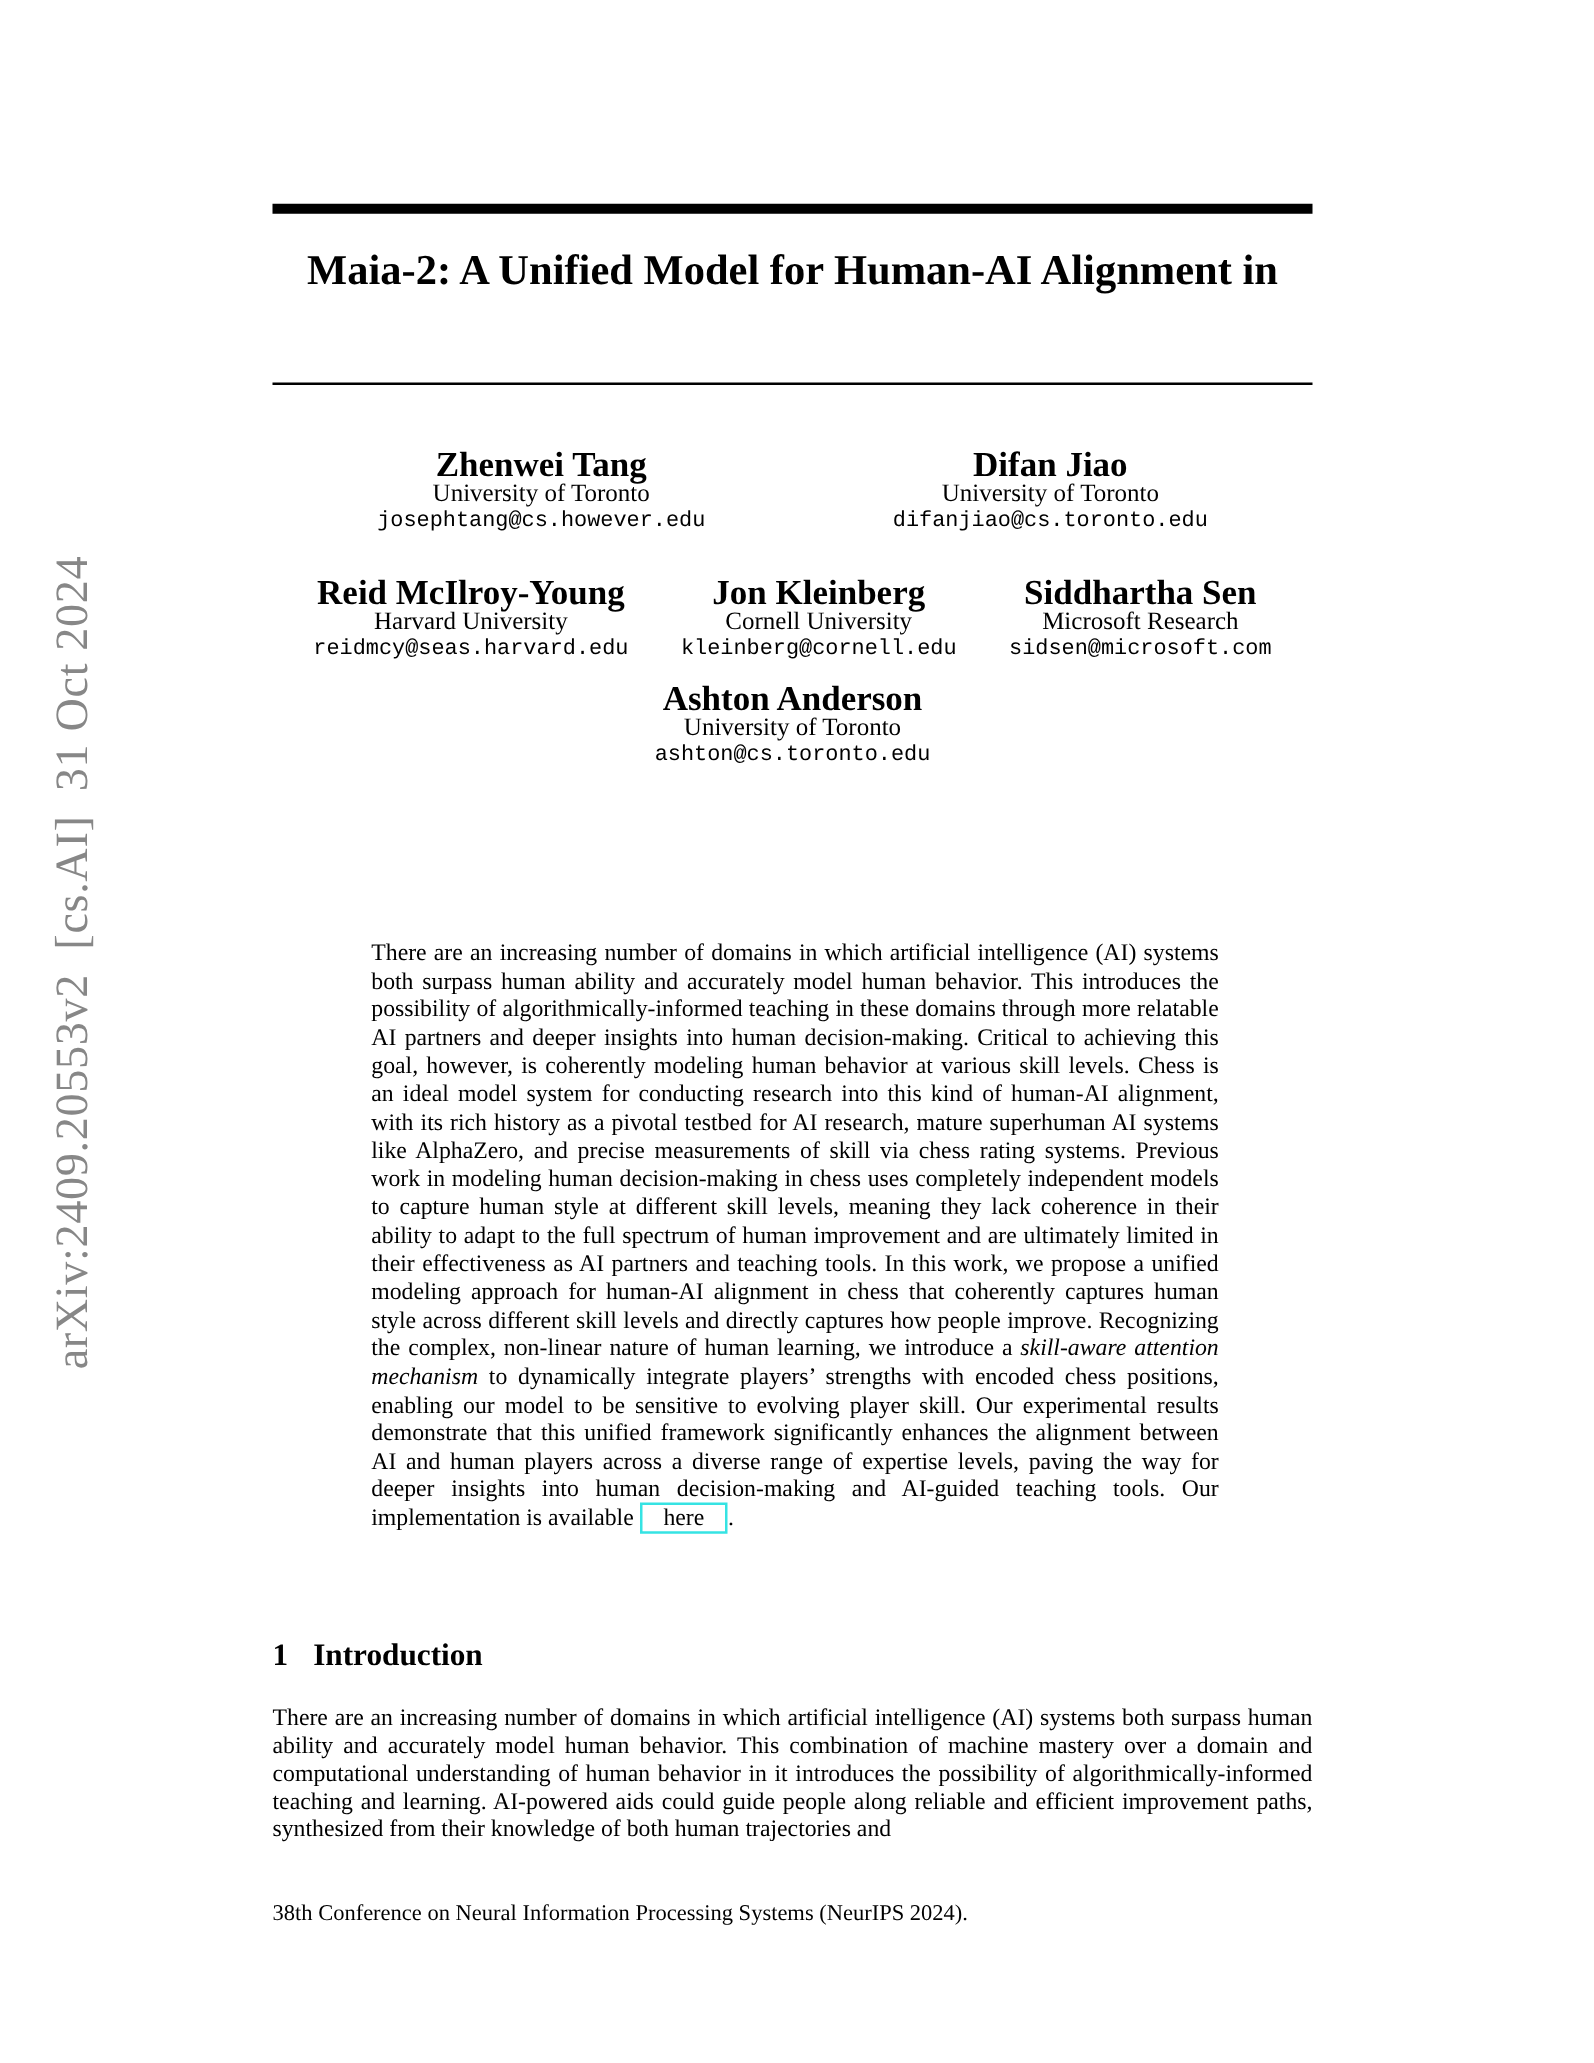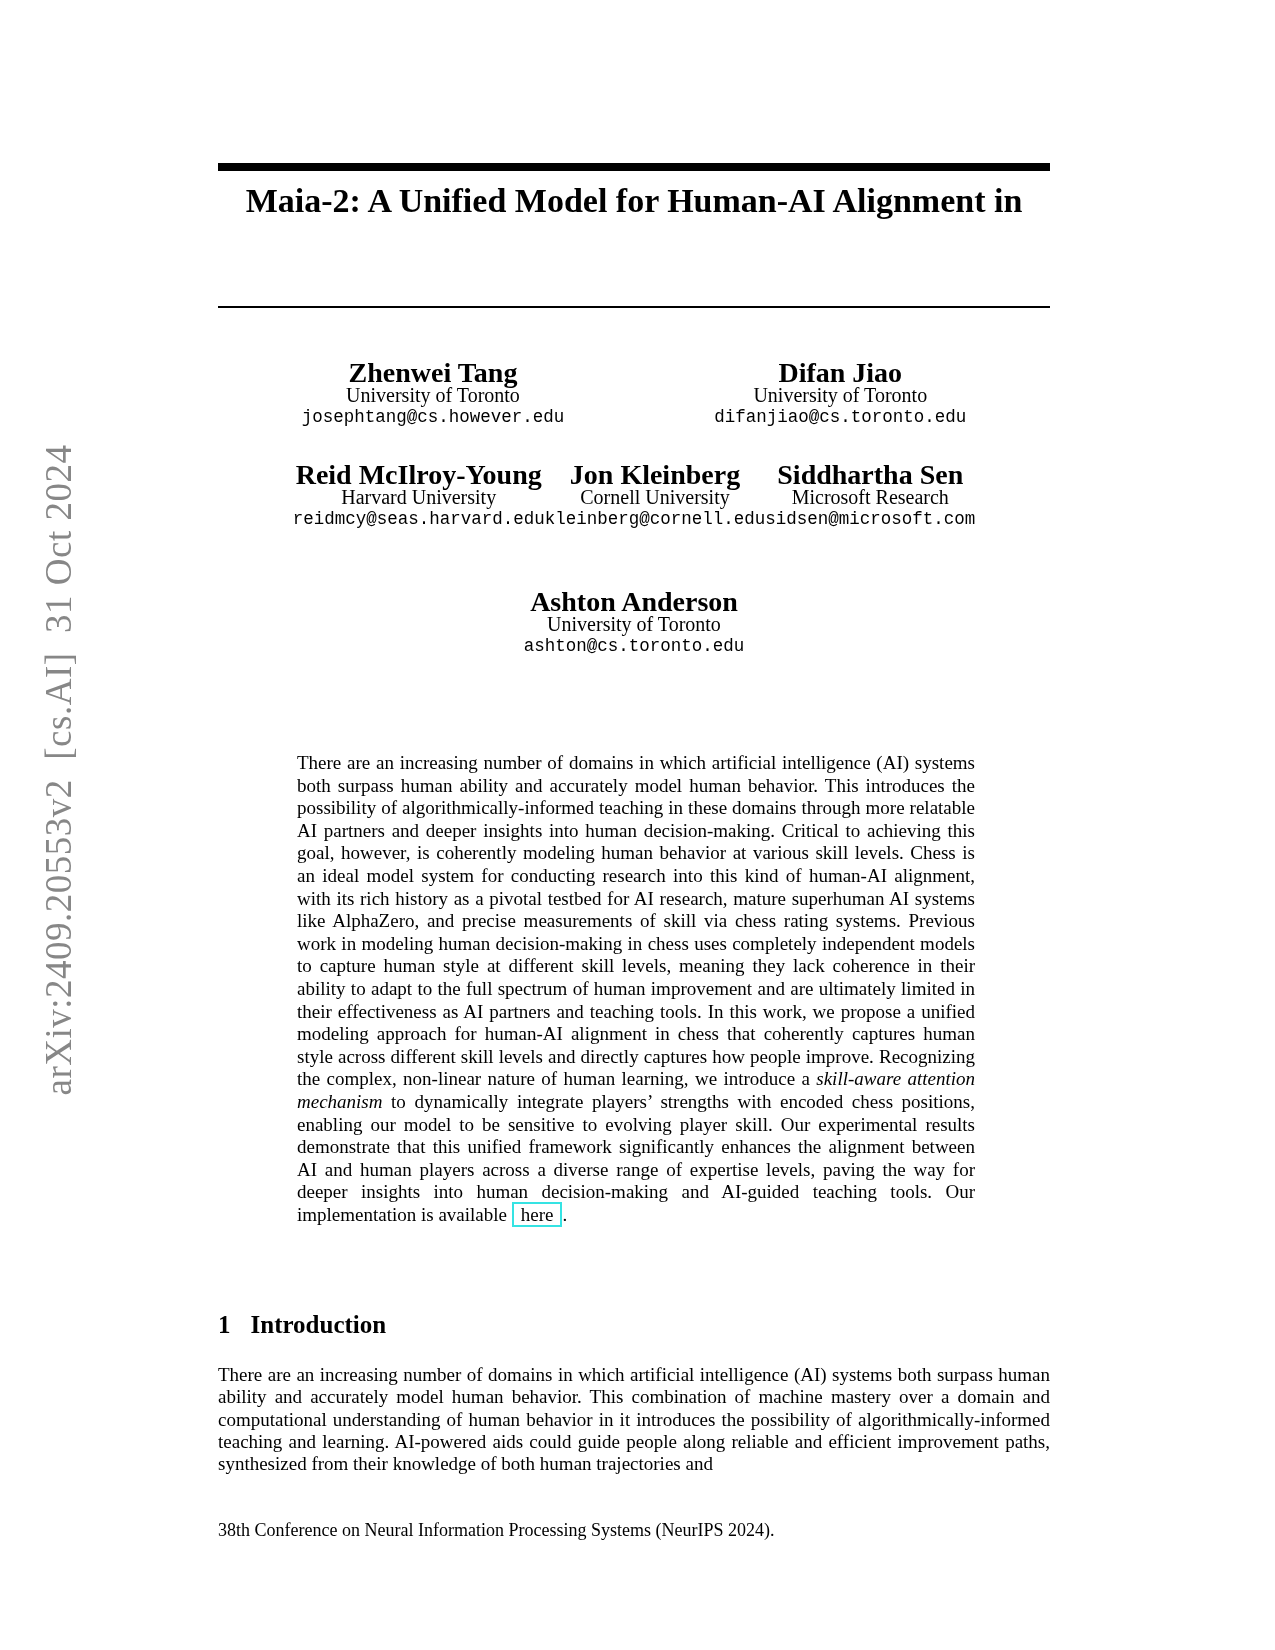--- a/index.html
+++ b/index.html
@@ -17,44 +17,44 @@
     top:770px;left:58px;
     transform:translate(-50%,-50%) rotate(-90deg);
     font-size:37px;
     white-space:pre;
     letter-spacing:0.5px;
     color:#878787;
   }
   .rule-thick{position:absolute;left:218px;top:163px;width:832px;height:8px;background:#000;}
   .rule-thin{position:absolute;left:218px;top:306px;width:832px;height:2px;background:#000;}
   .paper-title{
-    position:absolute;left:218px;top:178px;width:832px;
+    position:absolute;left:218px;top:194px;width:832px;
     text-align:center;font-weight:bold;font-size:34px;line-height:45px;
   }
   .authors{position:absolute;left:218px;top:362px;width:832px;}
   .author-row{display:flex;justify-content:center;}
   .author-row.r1{gap:150px;margin-bottom:35px;}
-  .author-row.r2{margin-bottom:60px;}
+  .author-row.r2{gap:42px;margin-bottom:18px;}
   .author-row.r3{gap:0;}
   .author{text-align:center;}
   .author .name{font-weight:bold;font-size:28px;line-height:22px;}
   .author .affil{font-size:20px;line-height:22px;}
   .author .email{font-family:"Liberation Mono","DejaVu Sans Mono",monospace;font-size:17.5px;line-height:23px;}
   .abstract-heading{
     position:absolute;left:297px;top:700px;width:678px;
     text-align:center;font-weight:bold;font-size:24px;
   }
   .abstract-body{
     position:absolute;left:297px;top:752px;width:678px;
     font-size:19px;line-height:22.6px;text-align:justify;
   }
   .abstract-body .italic{font-style:italic;}
   .link-box{
     border:2px solid #f9a8d4;
-    padding:0 7px;
+    padding:0 17px;
     color:#000;
     cursor:pointer;
   }
   .section-heading{
     position:absolute;left:218px;top:1311px;
     font-weight:bold;font-size:25px;display:flex;gap:20px;
   }
   .intro-body{
     position:absolute;left:218px;top:1364px;width:832px;
     font-size:19px;line-height:22.3px;text-align:justify;

